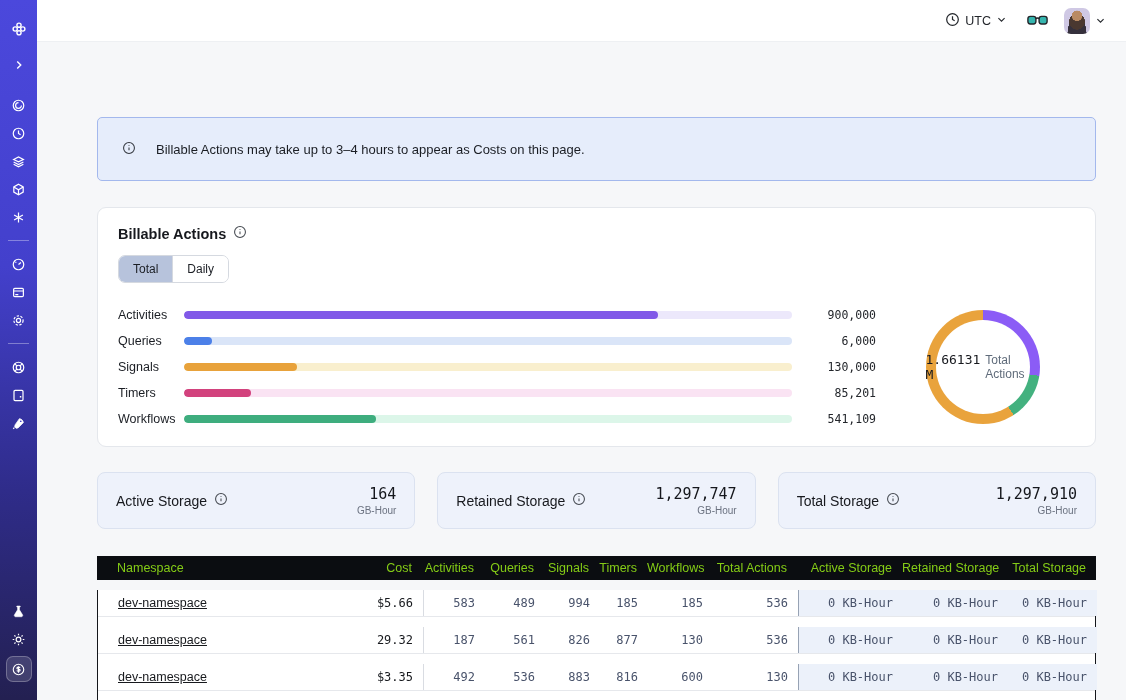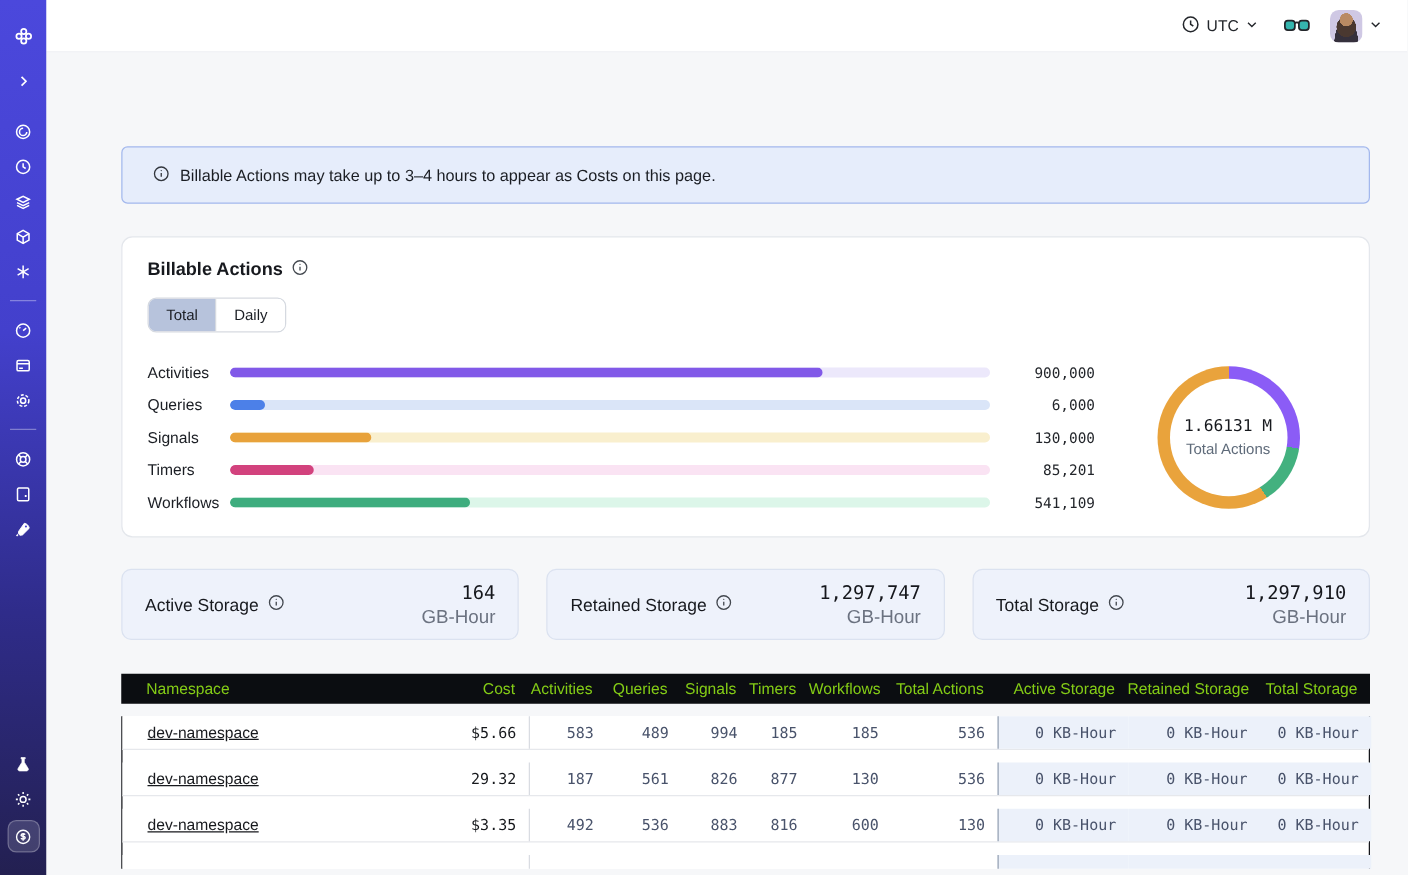--- a/index.html
+++ b/index.html
@@ -32,22 +32,22 @@
       #CFC8E4; }
 
   
   .main { position:absolute; left:37px; top:42px; right:0; bottom:0; padding:48px 30px 0 60px; overflow:hidden; }
   .title-row { display:flex; justify-content:space-between; align-items:flex-start; }
   h1 { font-size:24px; font-weight:700; color:#15171C; }
   .subtitle { font-size:11px; color:#1C1F26; margin-top:7px; }
   .period-btn { background:#fff; border:1px solid #D3D8DF; border-radius:7px; height:32px;
     padding:0 14px; display:flex; align-items:center; gap:8px; font-size:13.5px; color:#1B1E24; cursor:pointer; }
 
-  .banner { margin-top:27px; height:46px; background:#E6EDFB; border:1px solid #A3B8ED; border-radius:5px;
-    display:flex; align-items:center; gap:8px; padding:0 24px; font-size:13px; color:#1B1E24; }
+  .banner { margin-top:27px; height:64px; background:#E6EDFB; border:1px solid #A3B8ED; border-radius:5px;
+    display:flex; align-items:center; gap:20px; padding:0 24px; font-size:13px; color:#1B1E24; }
 
   
   .card { margin-top:26px; background:#fff; border:1px solid #E4E7EC; border-radius:9px; padding:17px 20px 14px; }
   .card-title { display:flex; align-items:center; gap:7px; font-size:14.5px; font-weight:700; color:#17191E; }
   .tabs { display:inline-flex; border:1px solid #D5D9E0; border-radius:7px; overflow:hidden; margin-top:13px; }
   .tab { padding:6px 14px; font-size:12px; background:#fff; color:#1B1E24; cursor:pointer; }
   .tab.selected { background:#B7C3DC; }
   .tab + .tab { border-left:1px solid #D5D9E0; }
 
   .chart-area { display:flex; margin-top:19px; align-items:center; }
@@ -55,32 +55,32 @@
   .bar-row { display:flex; align-items:center; height:26px; }
   .bar-label { width:66px; font-size:12.5px; color:#1B1E24; flex:none; }
   .bar-track { flex:1; height:8px; border-radius:4px; position:relative; overflow:hidden; }
   .bar-fill { position:absolute; left:0; top:0; bottom:0; border-radius:4px; }
   .bar-value { width:70px; text-align:right; font-size:11.5px; color:#23262B; margin-left:14px; flex:none;
     font-family:"DejaVu Sans Mono", monospace; }
 
   .donut-wrap { width:185px; display:flex; align-items:center; justify-content:center; flex:none; }
   .donut { width:114px; height:114px; border-radius:50%; position:relative; }
   .donut::after { content:""; position:absolute; inset:10px; border-radius:50%; background:#fff; }
-  .donut-center { position:absolute; inset:0; z-index:2; display:flex; flex-direction:column; align-items:center; justify-content:center; gap:3px; }
+  .donut-center { position:absolute; inset:0; z-index:2; display:flex; flex-direction:row; align-items:center; justify-content:center; gap:3px; }
   .donut-value { font-family:"DejaVu Sans Mono", monospace; font-size:13px; color:#17191E; }
   .donut-label { font-size:12px; color:#5F6B7A; }
 
   
   .storage-row { display:flex; gap:22px; margin-top:25px; }
   .storage-card { flex:1; height:57px; background:#EEF2FB; border:1px solid #DBE2F0; border-radius:8px;
     display:flex; align-items:center; justify-content:space-between; padding:0 18px; }
   .storage-label { display:flex; align-items:center; gap:7px; font-size:14px; color:#17191E; }
   .storage-val-block { text-align:right; }
   .storage-value { font-family:"DejaVu Sans Mono", monospace; font-size:15px; color:#15171C; }
-  .storage-unit { font-size:15px; color:#6B7280; margin-top:2px;margin-left:15px; }
+  .storage-unit { font-size:10px; color:#6B7280; margin-top:2px;margin-left:15px; }
 
   
   .usage-table { margin-top:27px; width:999px; }
   .thead { display:flex; height:24px; background:#0B0D11; color:#84cc16; font-size:12.5px; font-weight:500; align-items:center; }
   .tbody { border-left:1px solid #14161B; border-right:1px solid #14161B; background:#fff; }
   .trow { display:flex; height:27px; align-items:center; background:#fff; border-bottom:1px solid #E6E8EC;margin-top:10px; }
   .cell { flex:none; padding-right:10px; text-align:right; white-space:nowrap; overflow:hidden; }
   .c-ns  { width:225px; text-align:left; padding-left:20px; padding-right:4px; }
   .c-cost{ width:100px; }
   .c-act { width:62px; }

